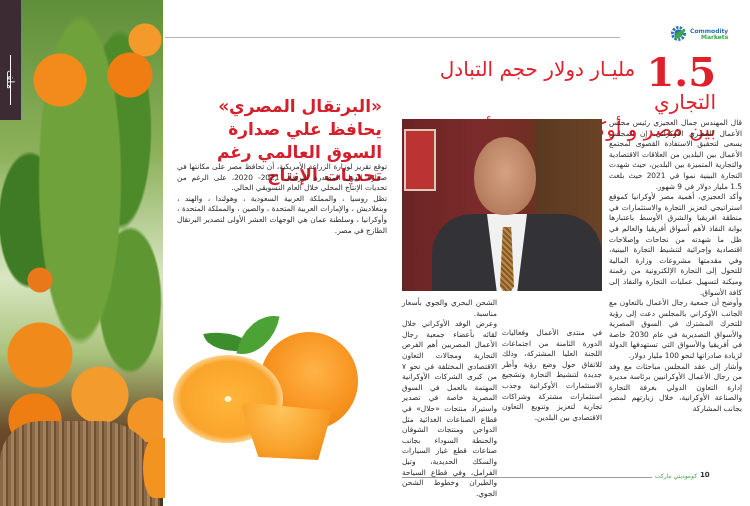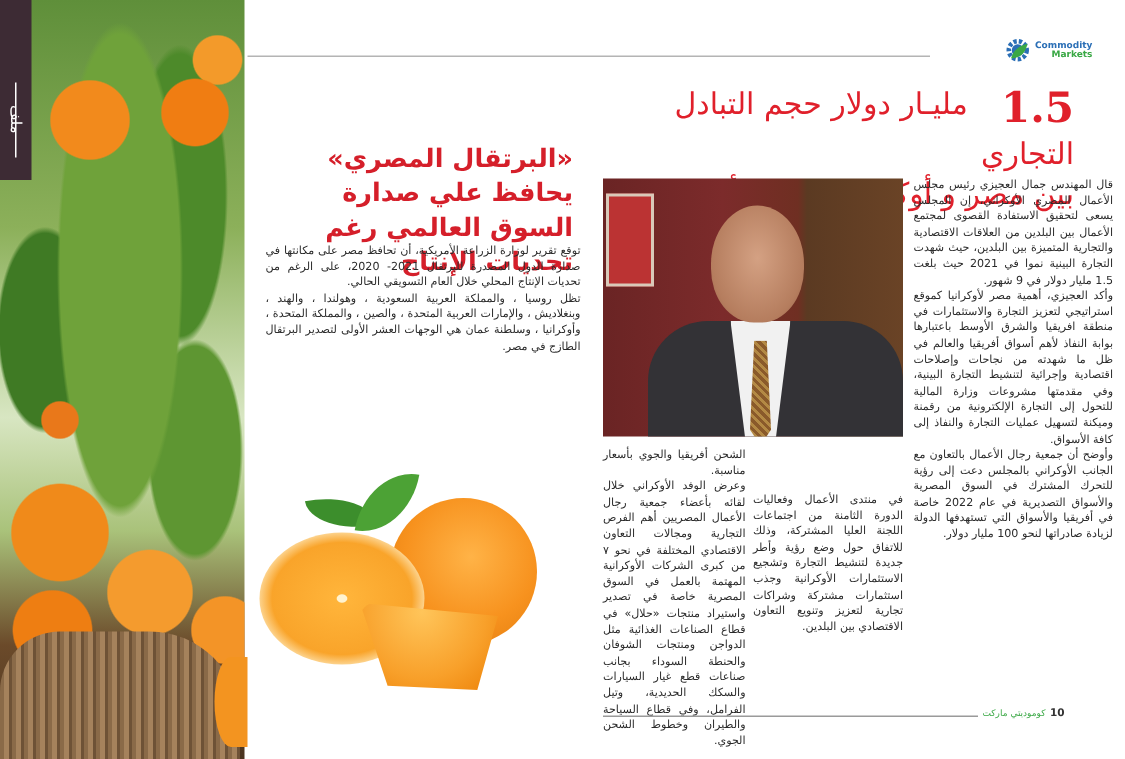--- a/index.html
+++ b/index.html
@@ -29,21 +29,21 @@
     writing-mode:vertical-rl; display:flex; align-items:center; justify-content:center; letter-spacing:8px; }
   .side-line { position:absolute; left:10px; top:55px; width:1px; height:50px; background:#ffffff; }
 
   .hr-left { position:absolute; left:165px; top:37px; width:455px; height:1px; background:#b4b4b4; }
   .logo { position:absolute; left:670px; top:25px; display:flex; align-items:center; gap:3px; }
   .logo-mark { width:17px; height:17px; position:relative; }
   .logo-text { font-size:6px; line-height:6px; font-weight:bold; color:#2b6fb6; direction:ltr; text-align:right; }
   .logo-text .sub { color:#3aa845; }
 
   .headline { position:absolute; right:34px; top:55px; width:330px; direction:rtl; text-align:right; color:#e0202b; }
-  .headline .big { font-family:"DejaVu Serif", serif; font-weight:bold; font-size:28px; line-height:32px; vertical-align:middle; margin-left:17px; }
+  .headline .big { font-family:"DejaVu Serif", serif; font-weight:bold; font-size:40px; line-height:32px; vertical-align:middle; margin-left:6px; }
   .headline .l1 { font-size:20px; line-height:28px; }
   .headline .l2 { font-size:20px; line-height:26px; display:block; }
 
   .sub-headline { position:absolute; left:172px; top:95px; width:210px; direction:rtl; text-align:right; color:#d51f2a; font-size:17px; line-height:23px; font-weight:bold; }
 
   .col { position:absolute; direction:rtl; text-align:justify; font-size:7.4px; line-height:10.6px; color:#2b2b2b; }
   .col p { margin:0; }
   .col-orange { left:177px; top:162px; width:210px; }
   .col-right { left:609px; top:118px; width:133px; }
   .col-mid2 { left:502px; top:298px; width:100px;margin-top:30px; }
@@ -108,29 +108,30 @@
   <div class="frame"></div>
   <div class="suit"></div>
   <div class="shirt"></div>
   <div class="tie"></div>
   <div class="head"></div>
 </div>
 
 <div class="col col-right">
   <p>قال المهندس جمال العجيزي رئيس مجلس الأعمال المصري الأوكراني، إن المجلس يسعى لتحقيق الاستفادة القصوى لمجتمع الأعمال بين البلدين من العلاقات الاقتصادية والتجارية المتميزة بين البلدين، حيث شهدت التجارة البينية نموا في 2021 حيث بلغت 1.5 مليار دولار في 9 شهور.</p>
   <p>وأكد العجيزي، أهمية مصر لأوكرانيا كموقع استراتيجي لتعزيز التجارة والاستثمارات في منطقة افريقيا والشرق الأوسط باعتبارها بوابة النفاذ لأهم أسواق أفريقيا والعالم في ظل ما شهدته من نجاحات وإصلاحات اقتصادية وإجرائية لتنشيط التجارة البينية، وفي مقدمتها مشروعات وزارة المالية للتحول إلى التجارة الإلكترونية من رقمنة وميكنة لتسهيل عمليات التجارة والنفاذ إلى كافة الأسواق.</p>
-  <p>وأوضح أن جمعية رجال الأعمال بالتعاون مع الجانب الأوكراني بالمجلس دعت إلى رؤية للتحرك المشترك في السوق المصرية والأسواق التصديرية في عام 2022 خاصة في أفريقيا والأسواق التي تستهدفها الدولة لزيادة صادراتها لنحو 100 مليار دولار.</p>
+  <p>وأوضح أن جمعية رجال الأعمال بالتعاون مع الجانب الأوكراني بالمجلس دعت إلى رؤية للتحرك المشترك في السوق المصرية والأسواق التصديرية في عام 2030 خاصة في أفريقيا والأسواق التي تستهدفها الدولة لزيادة صادراتها لنحو 100 مليار دولار.</p>
+  <p>وأشار إلى عقد المجلس مباحثات مع وفد من رجال الأعمال الأوكرانيين برئاسة مديرة إدارة التعاون الدولي بغرفة التجارة والصناعة الأوكرانية، خلال زيارتهم لمصر بجانب المشاركة</p>
 </div>
 
 <div class="col col-mid2">
   <p>في منتدى الأعمال وفعاليات الدورة الثامنة من اجتماعات اللجنة العليا المشتركة، وذلك للاتفاق حول وضع رؤية وأطر جديدة لتنشيط التجارة وتشجيع الاستثمارات الأوكرانية وجذب استثمارات مشتركة وشراكات تجارية لتعزيز وتنويع التعاون الاقتصادي بين البلدين.</p>
 </div>
 
 <div class="col col-mid1">
-  <p>الشحن أفريقيا والجوي بأسعار مناسبة.</p>
+  <p>الشحن البحري والجوي بأسعار مناسبة.</p>
   <p>وعرض الوفد الأوكراني خلال لقائه بأعضاء جمعية رجال الأعمال المصريين أهم الفرص التجارية ومجالات التعاون الاقتصادي المختلفة في نحو ٧ من كبرى الشركات الأوكرانية المهتمة بالعمل في السوق المصرية خاصة في تصدير واستيراد منتجات «حلال» في قطاع الصناعات الغذائية مثل الدواجن ومنتجات الشوفان والحنطة السوداء بجانب صناعات قطع غيار السيارات والسكك الحديدية، وتيل الفرامل، وفي قطاع السياحة والطيران وخطوط الشحن الجوي.</p>
 </div>
 
 <div class="sub-headline">«البرتقال المصري» يحافظ علي صدارة السوق العالمي رغم تحديات الإنتاج</div>
 
 <div class="col col-orange">
   <p>توقع تقرير لوزارة الزراعة الأمريكية، أن تحافظ مصر على مكانتها في صدارة الدول المصدرة للبرتقال 2021- 2020، على الرغم من تحديات الإنتاج المحلي خلال العام التسويقي الحالي.</p>
   <p>تظل روسيا ، والمملكة العربية السعودية ، وهولندا ، والهند ، وبنغلاديش ، والإمارات العربية المتحدة ، والصين ، والمملكة المتحدة ، وأوكرانيا ، وسلطنة عمان هي الوجهات العشر الأولى لتصدير البرتقال الطازج في مصر.</p>
 </div>
 

